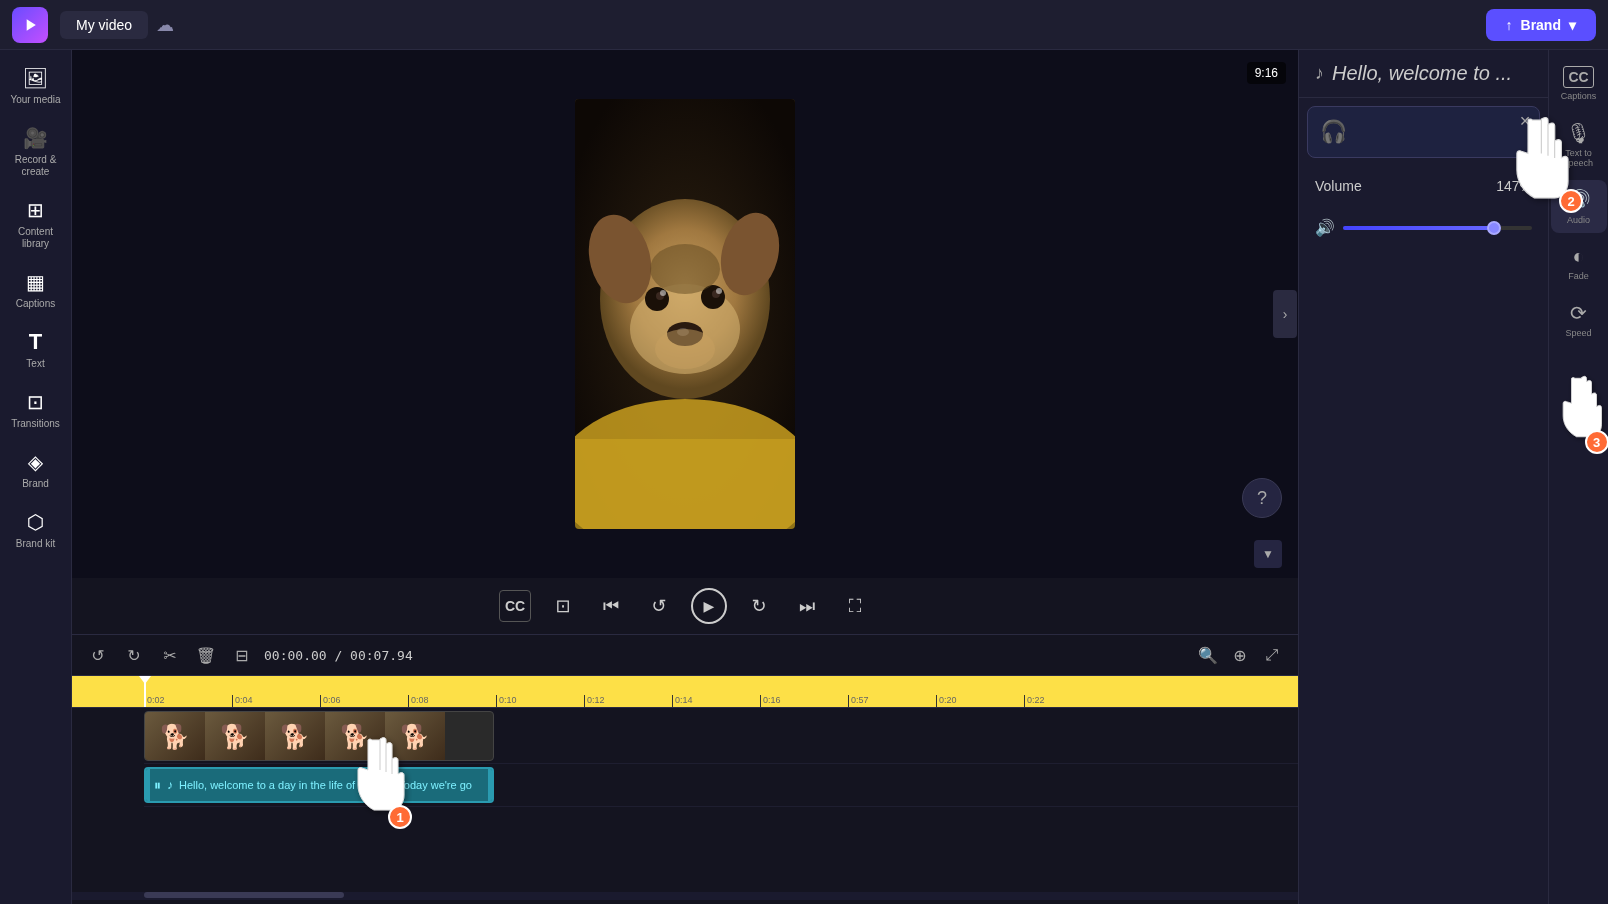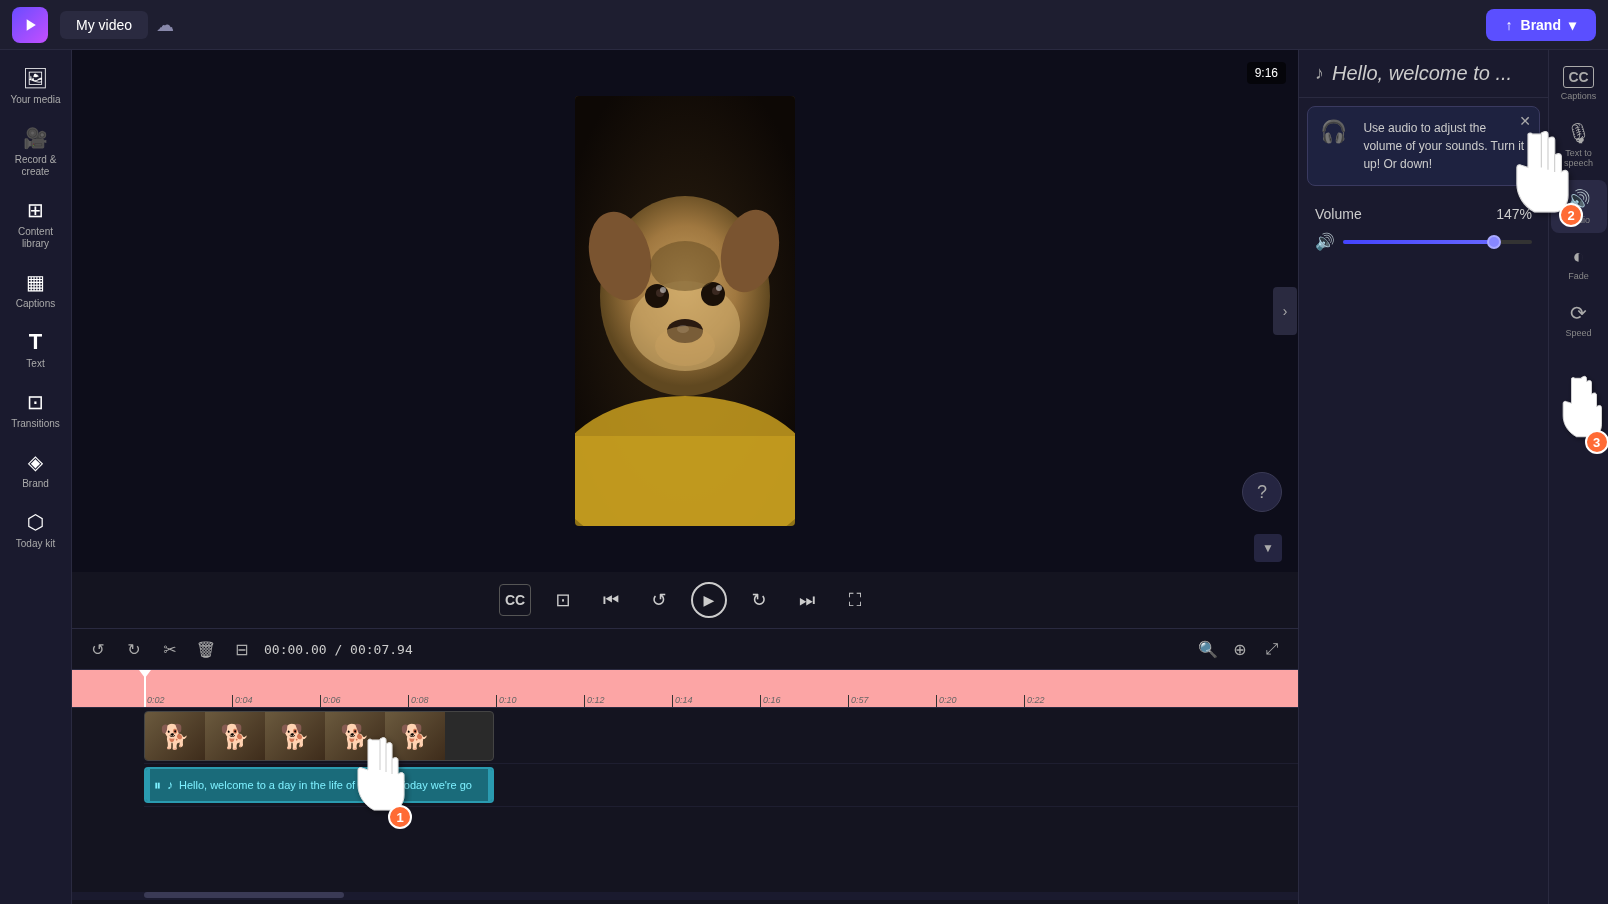--- a/index.html
+++ b/index.html
@@ -263,26 +263,25 @@
       color: #ccc;
       font-family: monospace;
     }
     .timeline-zoom {
       display: flex;
       align-items: center;
       gap: 4px;
     }
 
     .timeline-ruler {
-      height: 38px;
-      background: #fca5a5;
+      height: 32px;
+      background: #fde047;
       position: relative;
       overflow: hidden;
       border-bottom: 1px solid #2a2a40;
-      font-style: italic;
     }
     .ruler-marks {
       display: flex;
       align-items: flex-end;
       height: 100%;
       padding-left: 72px;
       gap: 0;
     }
     .ruler-mark {
       font-size: 9px;
@@ -462,21 +461,21 @@
     .tooltip-text { font-size: 12px; color: #ccc; line-height: 1.5; }
 
     
     .volume-section {
       padding: 12px 16px;
     }
     .volume-header {
       display: flex;
       align-items: center;
       justify-content: space-between;
-      margin-bottom: 10px;
+      margin-bottom: 24px;
     }
     .volume-label { font-size: 14px; color: #ccc; font-weight: 500; }
     .volume-value { font-size: 14px; color: #ccc; font-weight: 500; }
     .volume-slider-row {
       display: flex;
       align-items: center;
       gap: 8px;
     }
     .volume-icon { font-size: 16px; color: #aaa; }
     .slider-track {
@@ -613,21 +612,21 @@
     <div class="sidebar-item">
       <div class="sidebar-icon">⊡</div>
       <div class="sidebar-label">Transitions</div>
     </div>
     <div class="sidebar-item">
       <div class="sidebar-icon">◈</div>
       <div class="sidebar-label">Brand</div>
     </div>
     <div class="sidebar-item">
       <div class="sidebar-icon">⬡</div>
-      <div class="sidebar-label">Today kit</div>
+      <div class="sidebar-label">Brand kit</div>
     </div>
   </div>
 
   <div class="center-area">
 
     <div class="video-preview">
       <div class="aspect-ratio-badge">9:16</div>
 
       <div class="video-frame">
         <div class="dog-image">
@@ -785,21 +784,20 @@
 
     <div class="right-panel-header">
       <span class="music-icon-header">♪</span>
       <span class="panel-title">Hello, welcome to ...</span>
     </div>
 
     <div class="volume-tooltip">
       <button class="tooltip-close">✕</button>
       <div style="display:flex;align-items:flex-start;gap:8px;">
         <span class="tooltip-emoji">🎧</span>
-        <span class="tooltip-text">Use audio to adjust the volume of your sounds. Turn it up! Or down!</span>
       </div>
     </div>
 
     <div class="volume-section">
       <div class="volume-header">
         <span class="volume-label">Volume</span>
         <span class="volume-value">147%</span>
       </div>
       <div class="volume-slider-row">
         <span class="volume-icon">🔊</span>

